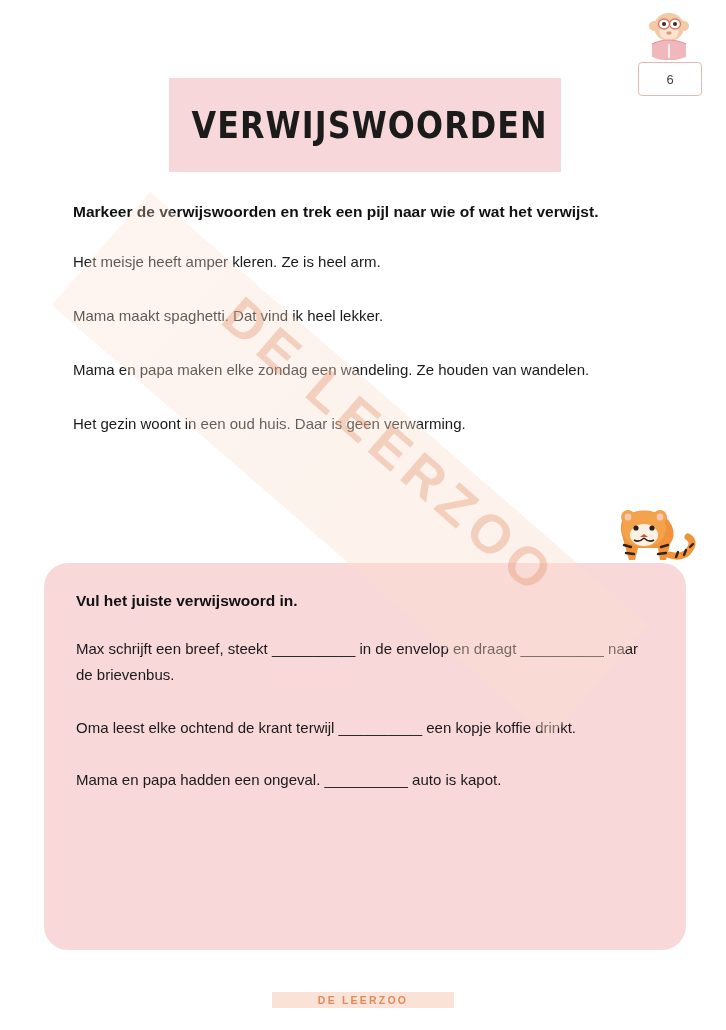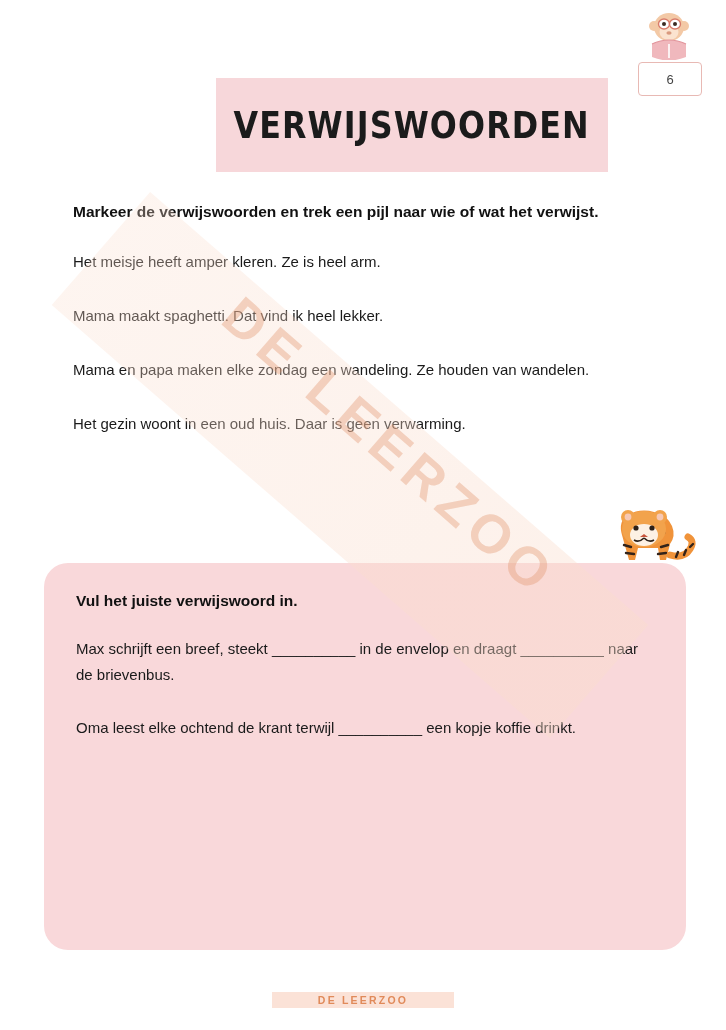--- a/index.html
+++ b/index.html
@@ -53,22 +53,21 @@
   
   .title-band {
     position: absolute;
     left: 169px;
     top: 78px;
     width: 392px;
     height: 94px;
     background: #f7d7da;
     display: flex;
     align-items: center;
-    justify-content: center;
-    margin-left: 47px;
+    justify-content: flex-end;
   }
   .title-band h1 {
     margin: 0;
     font-family: "DejaVu Sans Condensed", "Liberation Sans Narrow", "Liberation Sans", sans-serif;
     font-weight: 700;
     font-size: 38px;
     letter-spacing: 1.2px;
     color: #1b1b1b;
     transform: scaleX(0.93);
     text-transform: uppercase;
@@ -250,20 +249,21 @@
     <path d="M46 39 l-4 3 h8 z" fill="#c8553d"></path>
     <path d="M46 43 q-5 5 -10 2 M46 43 q5 5 10 2" stroke="#2c2018" stroke-width="1.6" fill="none"></path>
     <path d="M72 60 q14 4 20 -6 q5 -8 -2 -12" stroke="#f0933a" stroke-width="7" fill="none" stroke-linecap="round"></path>
     <path d="M78 62 l2 -5 M86 60 l2 -5 M92 52 l3 -3" stroke="#33231a" stroke-width="2.4" stroke-linecap="round"></path>
   </svg>
 
   <div class="panel">
     <h2>Vul het juiste verwijswoord in.</h2>
     <p class="sentence">Max schrijft een breef, steekt __________ in de envelop en draagt __________ naar de brievenbus.</p>
     <p class="sentence">Oma leest elke ochtend de krant terwijl __________ een kopje koffie drinkt.</p>
+    <p class="sentence">Mama en papa hadden een ongeval. __________ auto is kapot.</p>
   </div>
 
   <div class="footer-band">
     <span>DE LEERZOO</span>
   </div>
   <div class="page-number">161</div>
 
 </div>
 
 </body></html>

